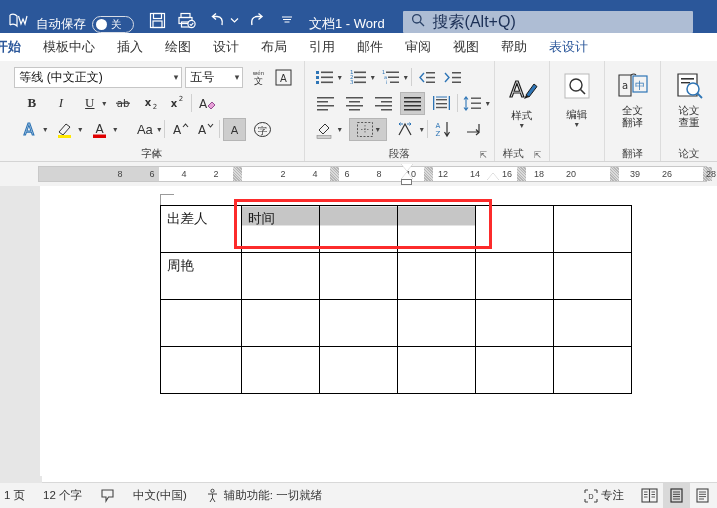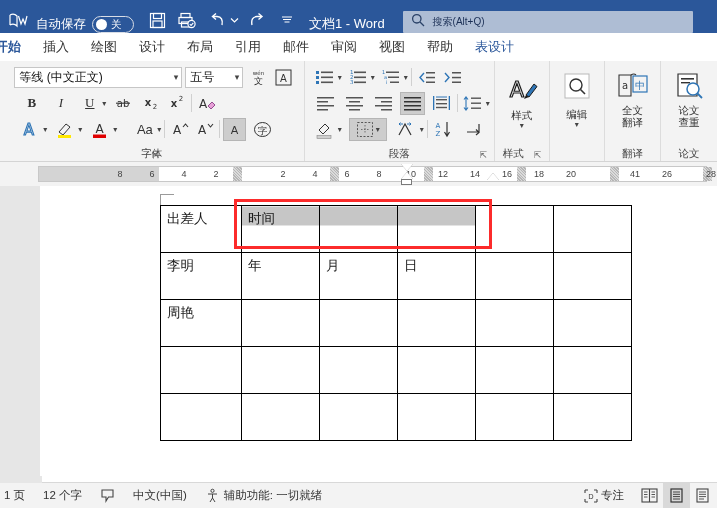--- a/index.html
+++ b/index.html
@@ -36,21 +36,21 @@
   .toggle .tg-text {
     color: #ffffff; font-size: 10.5px; margin-left: 4px;
   }
   .doc-title {
     color: #ffffff; font-size: 13px; white-space: nowrap; margin-left: 14px;
   }
   .searchbox {
     height: 22px; background: #aebdd4; display: flex; align-items: center;
     margin-left: 18px; padding: 0 8px; width: 290px; border-radius: 1px;
   }
-  .searchbox .sb-text { color: #1b2f55; font-size: 10px; margin-left: 8px; }
+  .searchbox .sb-text { color: #1b2f55; font-size: 16px; margin-left: 8px; }
 
   
   .tabbar {
     position: absolute; left: 0; top: 33px; width: 717px; height: 28px;
     background: #ffffff; display: flex; align-items: center;
   }
   .tab {
     font-size: 13px; color: #333333; padding: 0 11px; white-space: nowrap;
     height: 28px; line-height: 28px; cursor: default;
   }
@@ -247,20 +247,21 @@
           <circle cx="5.8" cy="5.8" r="4.2" fill="none" stroke="#2b4268" stroke-width="1.3"></circle>
           <path d="M9 9 L13 13" stroke="#2b4268" stroke-width="1.3"></path>
         </svg>
       </span>
       <span class="sb-text">搜索(Alt+Q)</span>
     </div>
   </div>
 
   <div class="tabbar">
     <div class="tab active" style="padding-left:0;margin-left:-5px;">开始</div>
+    <div class="tab">模板中心</div>
     <div class="tab">插入</div>
     <div class="tab">绘图</div>
     <div class="tab">设计</div>
     <div class="tab">布局</div>
     <div class="tab">引用</div>
     <div class="tab">邮件</div>
     <div class="tab">审阅</div>
     <div class="tab">视图</div>
     <div class="tab">帮助</div>
     <div class="tab contextual">表设计</div>
@@ -630,21 +631,21 @@
       <div class="tick-num" style="left:372px;">10</div>
       <div class="tabstop" style="left:385px;"></div>
       <div class="tick-num" style="left:404px;">12</div>
       <div class="tick-num" style="left:436px;">14</div>
       <div class="tick-num" style="left:468px;">16</div>
       <div class="tabstop" style="left:478px;"></div>
       <div class="tick-num" style="left:500px;">18</div>
       <div class="tick-num" style="left:532px;">20</div>
       <div class="tabstop" style="left:571px;"></div>
 
-      <div class="tick-num" style="left:596px;">41</div>
+      <div class="tick-num" style="left:596px;">39</div>
       <div class="tick-num" style="left:628px;">26</div>
       <div class="tabstop" style="left:664px;"></div>
       <div class="tick-num" style="left:672px;">28</div>
 
       <div class="indent-top" style="left:362px;top:-3px;"></div>
       <div class="indent-bottom" style="left:362px;top:5px;"></div>
       <div class="indent-box" style="left:362px;top:12px;"></div>
       <div class="indent-bottom" style="left:448px;top:6px;"></div>
     </div>
   </div>
@@ -653,28 +654,20 @@
     <div class="page">
       <div class="cursor-mark" style="left:120px;top:8px;"></div>
 
       <table class="doc-table">
         <tbody>
             <tr>
           <td class="c0">出差人</td>
           <td class="c1 selected">时间</td>
           <td class="c2 selected"></td>
           <td class="c3 selected"></td>
-          <td class="c4"></td>
-          <td class="c5"></td>
-        </tr>
-        <tr>
-          <td class="c0">李明</td>
-          <td class="c1">年</td>
-          <td class="c2">月</td>
-          <td class="c3">日</td>
           <td class="c4"></td>
           <td class="c5"></td>
         </tr>
         <tr>
           <td class="c0">周艳</td>
           <td class="c1"></td>
           <td class="c2"></td>
           <td class="c3"></td>
           <td class="c4"></td>
           <td class="c5"></td>

